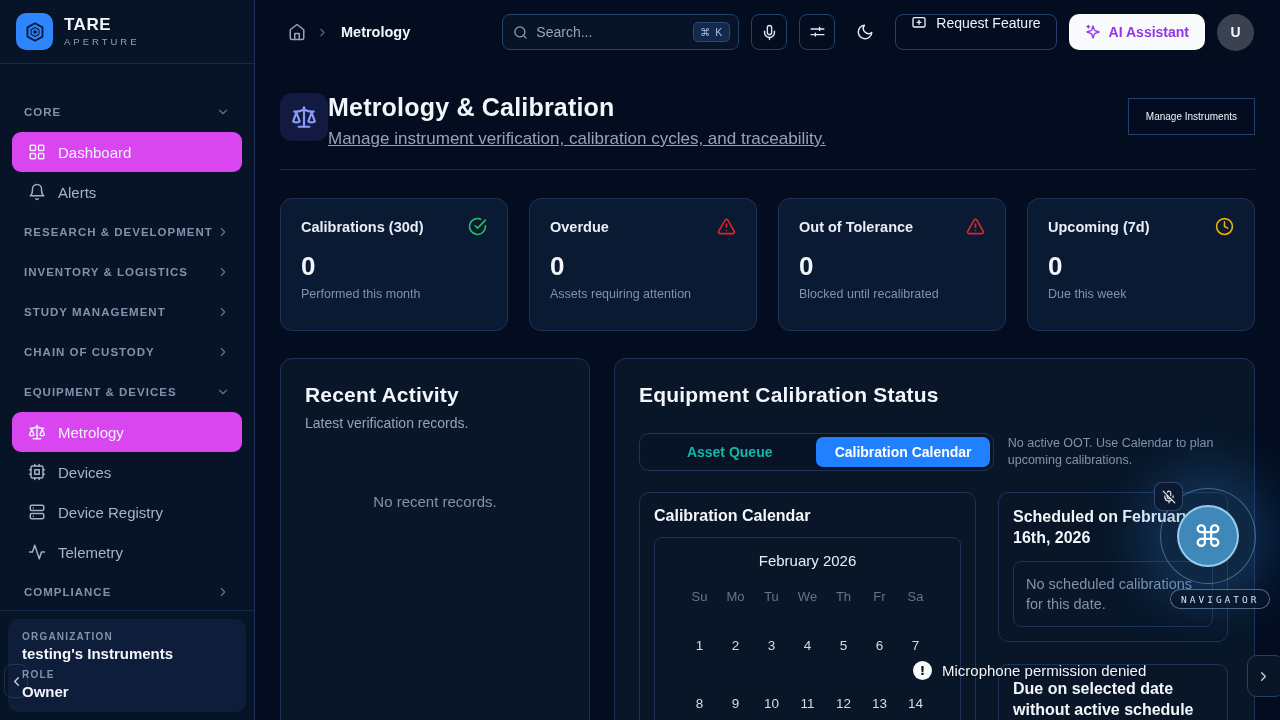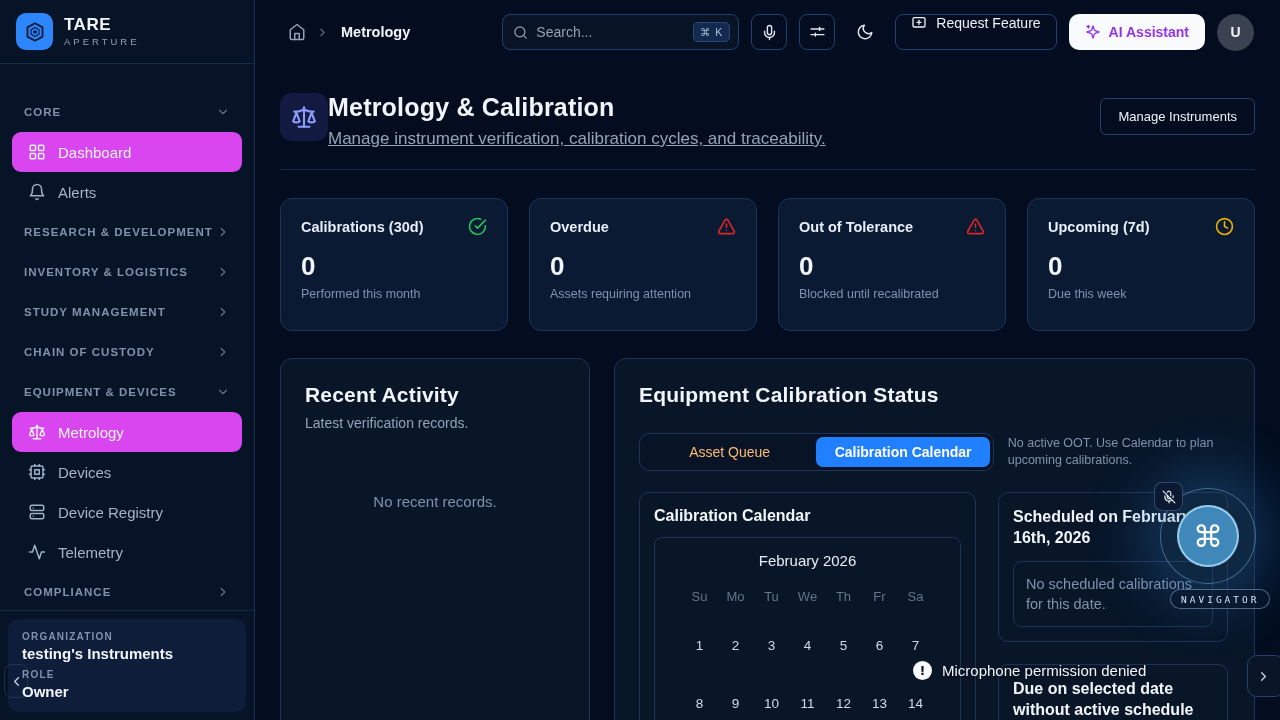--- a/index.html
+++ b/index.html
@@ -45,42 +45,42 @@
   .icon-btn.ghost { border-color:transparent; }
   .pill-btn { height:36px; border-radius:8px; border:1px solid #24406e; background:transparent; color:#eef3fa; font-size:14px; font-weight:500; display:flex; align-items:flex-start; gap:9px; padding:0 15px; cursor:pointer; font-family:inherit; }
   .ai-btn { height:36px; border:none; border-radius:10px; background:#f8fafc; color:#9333ea; font-size:14px; font-weight:700; display:flex; align-items:center; gap:8px; padding:0 16px; cursor:pointer; font-family:inherit; }
   .avatar { width:37px; height:37px; border-radius:50%; background:#3a4150; color:#f2f6fb; font-size:14px; font-weight:600; display:flex; align-items:center; justify-content:center; cursor:pointer; }
 
   .content { flex:1; padding:29px 25px 0 25px; overflow:hidden; }
   .page-head { display:flex; align-items:flex-start; }
   .page-icon { width:48px; height:48px; border-radius:12px; background:rgba(99,102,241,.16); color:#8b9cf8; display:flex; align-items:center; justify-content:center; }
   .page-title { font-size:25px; font-weight:700; letter-spacing:.2px; }
   .page-sub { font-size:17px; color:#94a3b8; margin-top:7px;text-decoration:underline; }
-  .manage-btn { margin-left:auto; margin-top:5px; height:37px; border-radius:6px; border:1px solid #24406e; background:transparent; color:#eef3fa; font-size:13px; font-weight:500; padding:0 17px; cursor:pointer; font-family:inherit; }
+  .manage-btn { margin-left:auto; margin-top:5px; height:37px; border-radius:0; border:1px solid #24406e; background:transparent; color:#eef3fa; font-size:10px; font-weight:500; padding:0 17px; cursor:pointer; font-family:inherit; }
   .divider { border:none; border-top:1px solid #13294a; margin:20px 0 0 0; }
 
   .stats { display:grid; grid-template-columns:repeat(4,1fr); gap:21px; margin-top:28px; }
   .stat-card { background:#0a1a33; border:1px solid #1d3357; border-radius:12px; padding:18px 20px; height:133px; }
   .stat-top { display:flex; align-items:center; justify-content:space-between; }
   .stat-title { font-size:14.5px; font-weight:600; color:#e8eef7; }
   .stat-value { font-size:26px; font-weight:800; margin-top:15px; }
   .stat-cap { font-size:12.5px; color:#8292ad; margin-top:5px; }
   .c-green { color:#22c55e; } .c-red { color:#dc2626; } .c-amber { color:#eab308; }
 
   .panels { display:flex; gap:24px; margin-top:27px; height:450px; }
   .card { background:#081628; border:1px solid #1d3357; border-radius:12px; padding:24px; }
   .card-title { font-size:21px; font-weight:700; letter-spacing:.2px; }
   .card-sub { font-size:14px; color:#94a3b8; margin-top:8px; }
   .recent { width:310px; min-width:310px; }
   .recent-empty { text-align:center; color:#8292ad; font-size:15px; margin-top:62px; }
   .equipment { flex:1; min-width:0; }
 
   .tabs-row { display:flex; align-items:flex-start; gap:14px; margin-top:26px; }
   .tabs { width:370px; height:38px; border:1px solid #1d3357; background:#081426; border-radius:10px; display:flex; padding:3px; }
-  .tab { flex:1; display:flex; align-items:center; justify-content:center; font-size:14px; color:#fdba74; border-radius:7px; cursor:pointer; }
+  .tab { flex:1; display:flex; align-items:center; justify-content:center; font-size:14px; color:#14b8a6; border-radius:7px; cursor:pointer;font-weight:bold; }
   .tab.active { background:#2180ff; color:#fff; font-weight:600; }
   .tabs-note { font-size:12.5px; color:#8292ad; line-height:1.35; width:232px; margin-top:2px; }
 
   .equip-body { display:flex; gap:22px; margin-top:21px; }
   .cal-card { width:337px; min-width:337px; border:1px solid #1d3357; border-radius:10px; padding:14px; }
   .cal-heading { font-size:16px; font-weight:700; }
   .cal-inner { border:1px solid #1d3357; border-radius:8px; margin-top:12px; padding:14px 10px 10px 10px; }
   .cal-month { text-align:center; font-size:15px; font-weight:500; color:#e8eef7; }
   .cal-grid { display:grid; grid-template-columns:repeat(7,36px); justify-content:center; margin-top:14px; }
   .cal-wd { height:26px; display:flex; align-items:center; justify-content:center; font-size:13px; color:#64748b; }

